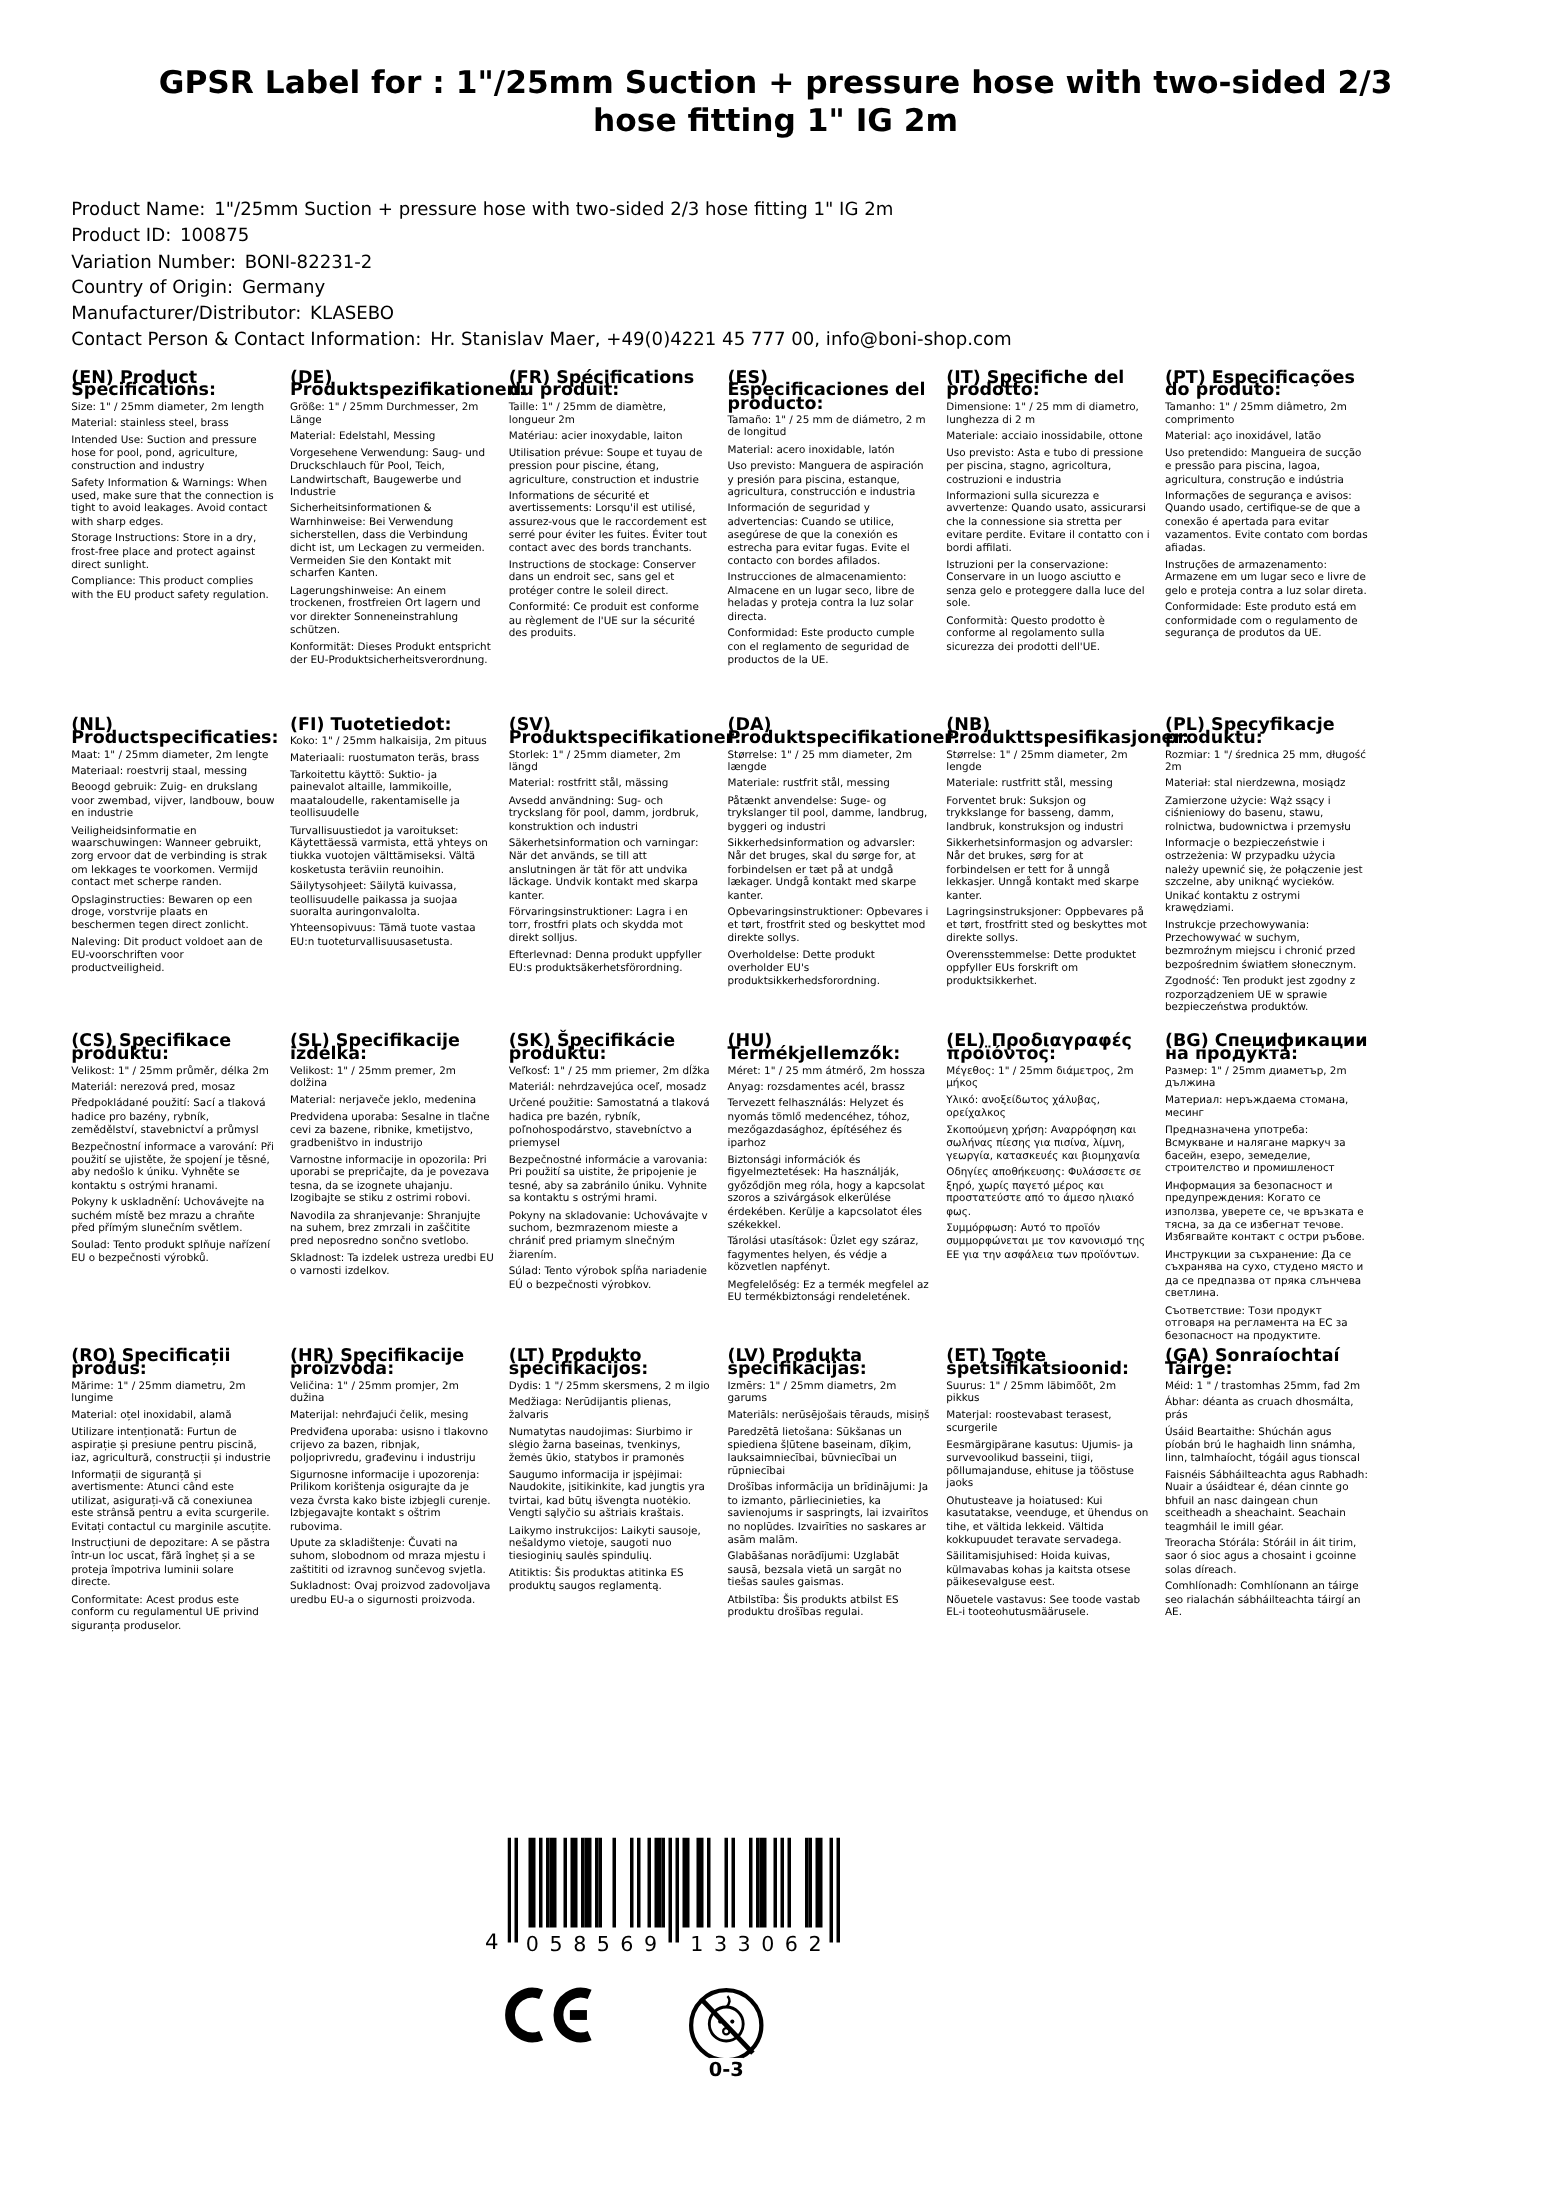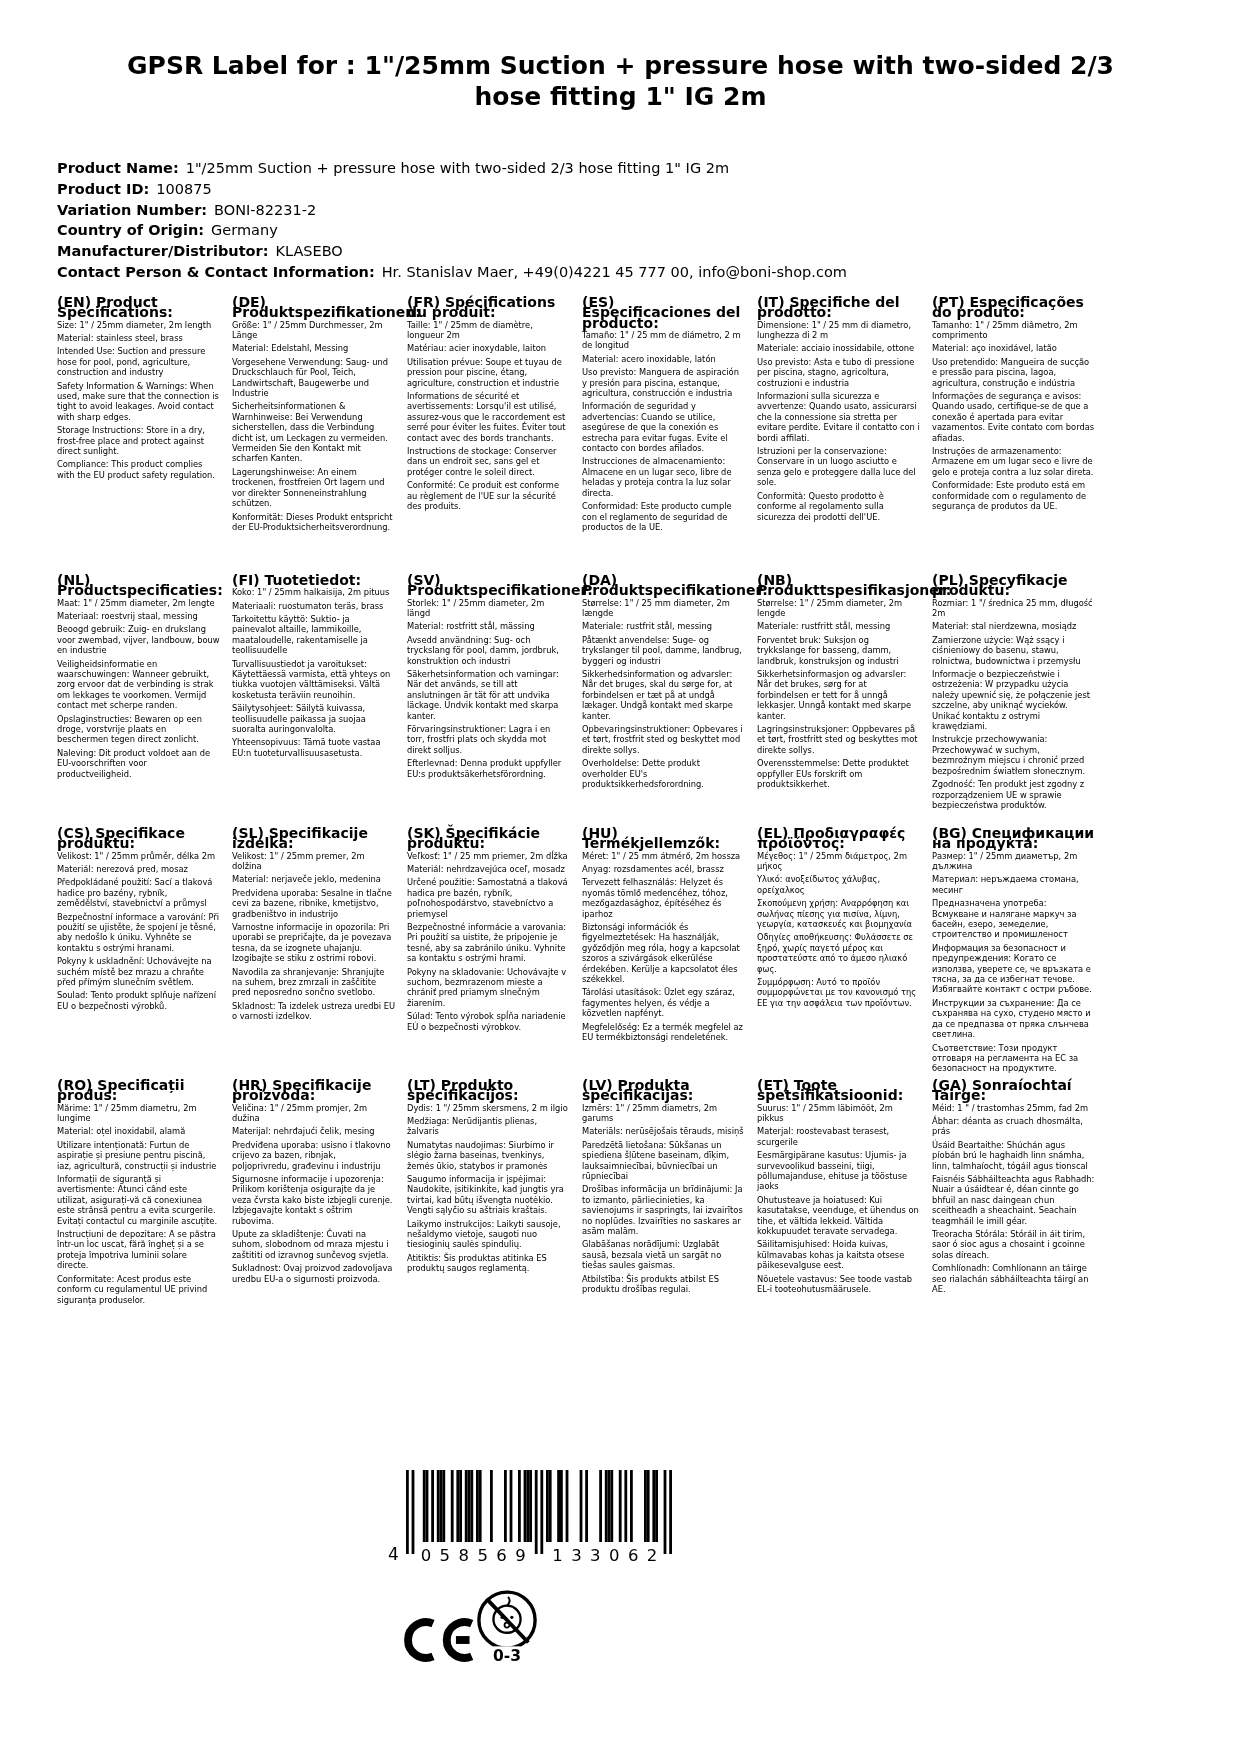--- a/index.html
+++ b/index.html
@@ -2,31 +2,31 @@
 <html><head>
 <meta charset="utf-8">
 <style>
   html,body{margin:0;padding:0;background:#fff;}
   .page{position:relative;width:1241px;height:1754px;background:#fff;color:#000;
         font-family:"DejaVu Sans","Liberation Sans",sans-serif;overflow:hidden;}
   .title{max-width:1010px;margin:50px auto 0;text-align:center;font-weight:bold;
          font-size:25px;line-height:31px;}
   .product-info{margin:46px 0 0 57px;font-size:14.5px;line-height:20.8px;}
   .pf-row{white-space:nowrap;}
-  .pf-label{font-weight:bold;margin-right:7px;}
+  .pf-label{font-weight:normal;margin-right:7px;}
   .lang-grid{display:grid;grid-template-columns:repeat(6,163px);column-gap:12px;
              grid-template-rows:278px 253px 252px auto;margin:14px 0 0 57px;}
   .lang-block{font-size:8.3px;line-height:10.4px;}
   .lang-block h3{font-size:14px;line-height:10.4px;margin:0 0 2px;font-weight:bold;}
   .lang-block p{margin:0 0 3px;overflow-wrap:break-word;}
   .bottom-section{position:absolute;top:1470px;left:388px;}
   .barcode-row{display:flex;align-items:flex-end;}
   .lead-digit{font-size:17px;line-height:17px;margin:0 7px 1px 0;}
   #barcode-svg rect{fill:#000;}
-  .symbols-row{display:flex;align-items:flex-end;margin:20px 0 0 12px;}
+  .symbols-row{display:flex;align-items:flex-start;gap:74px;margin:20px 0 0 12px;}
 </style>
 </head>
 <body>
 
 <div class="page">
 
   <div class="title">GPSR Label for : 1"/25mm Suction + pressure hose with two-sided 2/3 hose fitting 1" IG 2m</div>
 
   <div class="product-info">
   <div class="pf-row"><span class="pf-label">Product Name:</span><span class="pf-value">1"/25mm Suction + pressure hose with two-sided 2/3 hose fitting 1" IG 2m</span></div>

